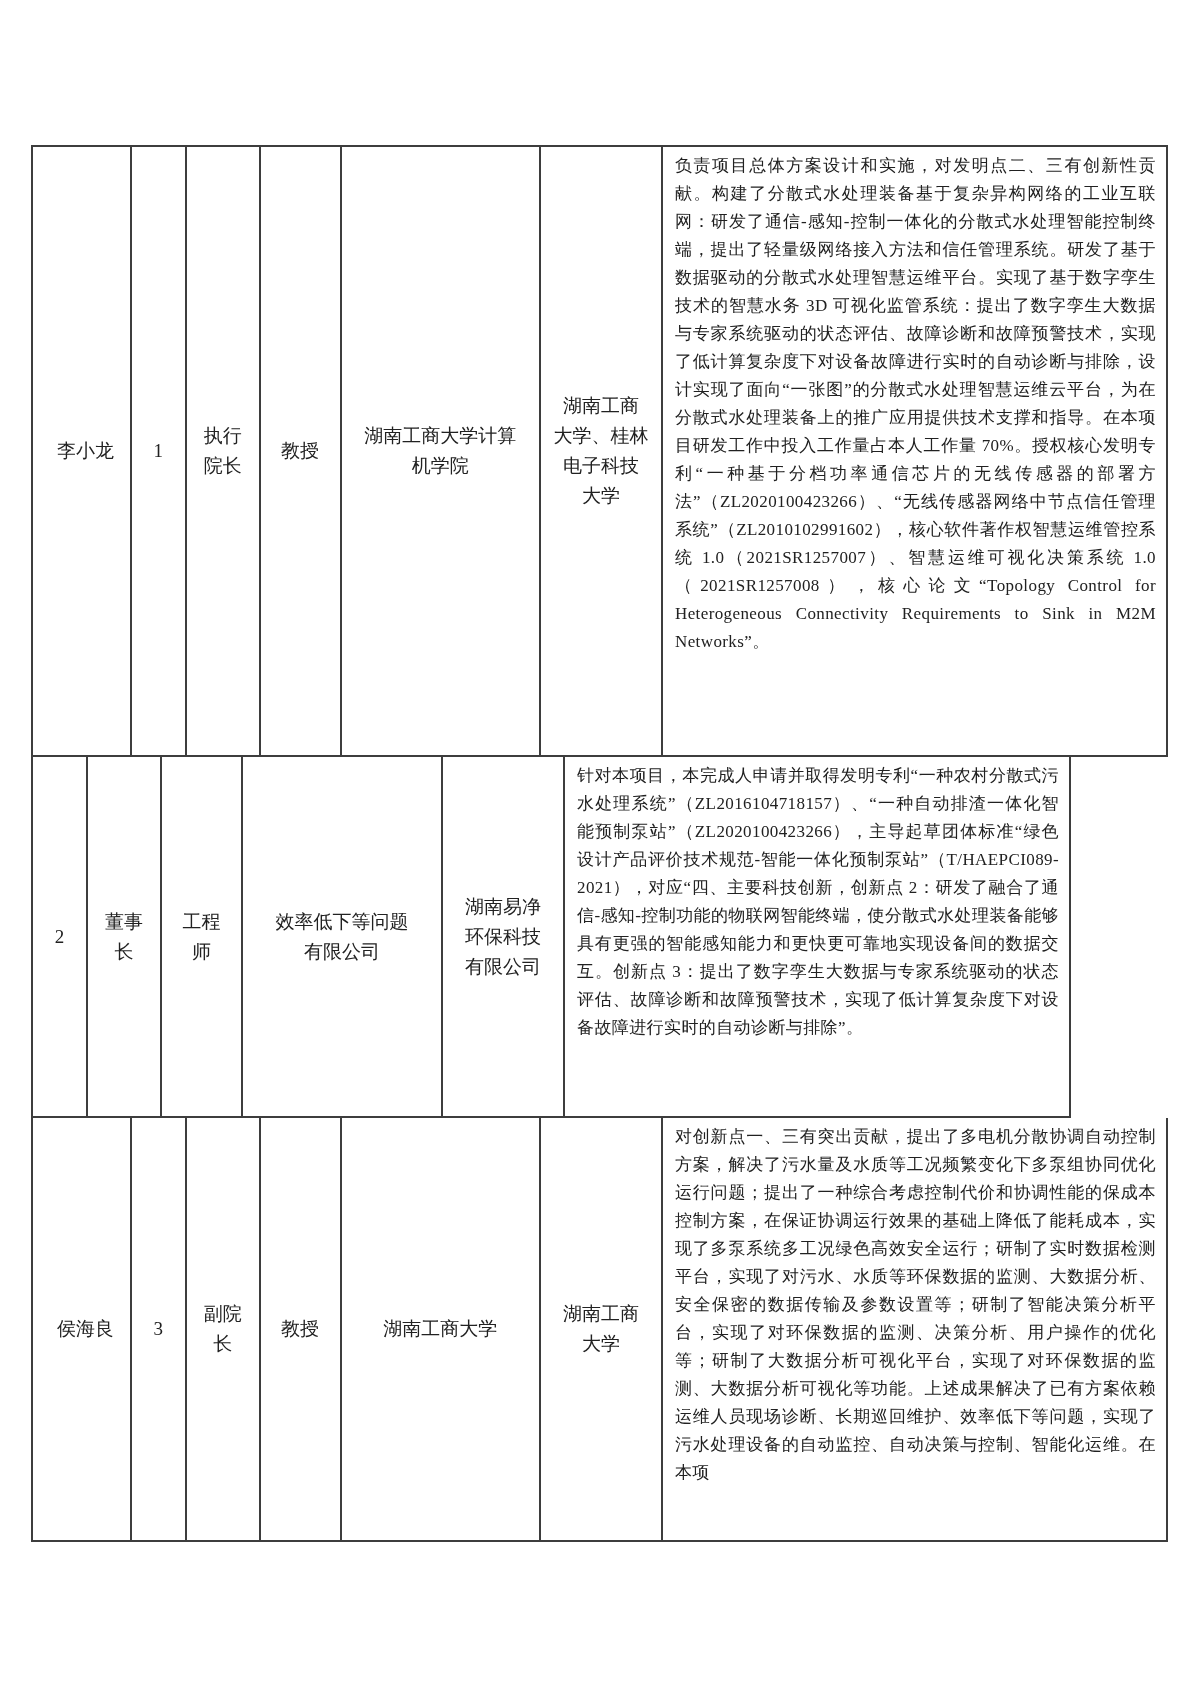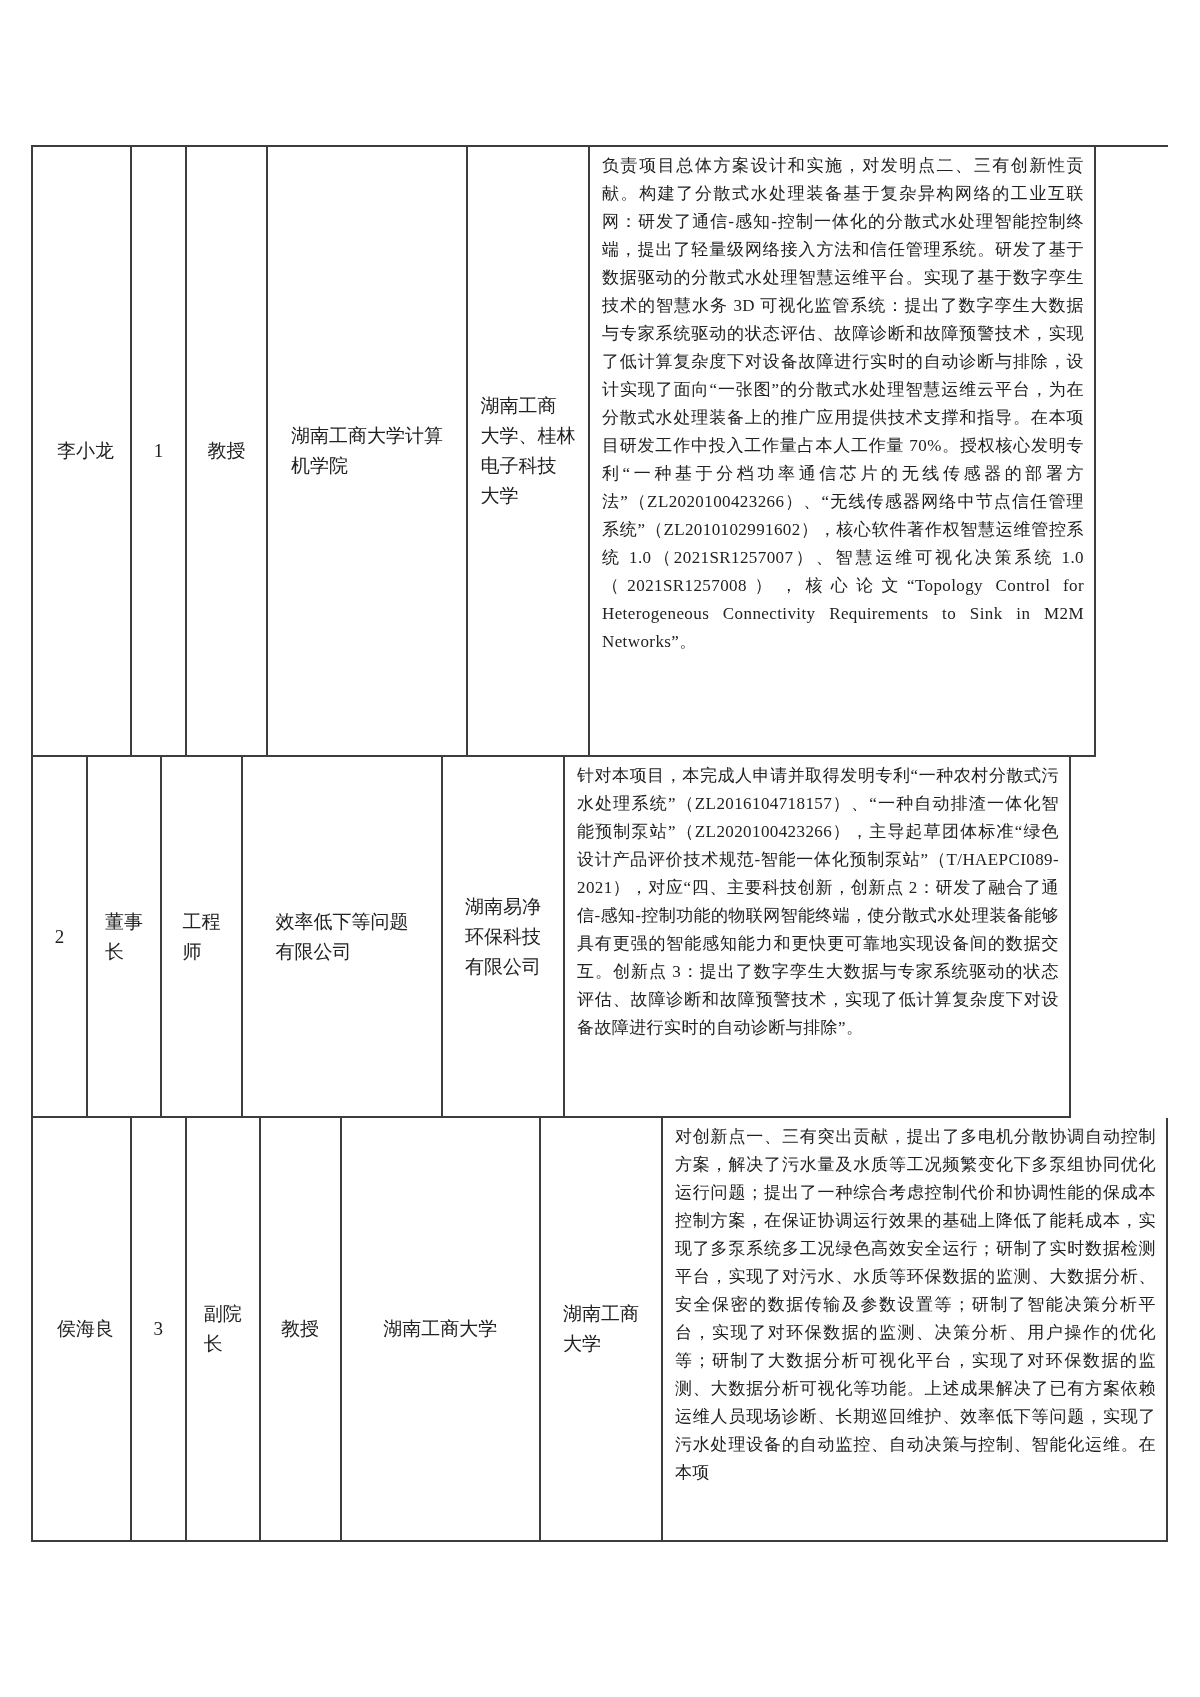--- a/index.html
+++ b/index.html
@@ -34,21 +34,21 @@
   .r1 { height: 610px; }
   .r2 { height: 361px; }
   .r3 { height: 424px; }
   .cell {
     box-sizing: border-box;
     border-right: 2px solid #3d3d3d;
     border-bottom: 2px solid #3d3d3d;
     display: flex;
     align-items: center;
     justify-content: center;
-    text-align: left;
+    text-align: center;
     font-size: 19px;
     line-height: 30px;
     white-space: pre-line;
     overflow: hidden;
   }
   .c-name  { width: 99px; padding-left: 8px; }
   .c-order { width: 55px; }
   .c-pos   { width: 74px;  padding: 0 10px; }
   .c-title { width: 81px;  padding: 12px 14px; }
   .c-work  { width: 200px; padding: 1px 15px; }
@@ -66,20 +66,22 @@
 </style>
 </head>
 <body>
 
 <div class="page">
   <div class="ctable">
 
     <div class="trow r1">
       <div class="cell c-name">李小龙</div>
       <div class="cell c-order">1</div>
+      <div class="cell c-pos">执行
+院长</div>
       <div class="cell c-title">教授</div>
       <div class="cell c-work">湖南工商大学计算
 机学院</div>
       <div class="cell c-unit">湖南工商
 大学、桂林
 电子科技
 大学</div>
       <div class="cell c-contrib">负责项目总体方案设计和实施，对发明点二、三有创新性贡献。构建了分散式水处理装备基于复杂异构网络的工业互联网：研发了通信-感知-控制一体化的分散式水处理智能控制终端，提出了轻量级网络接入方法和信任管理系统。研发了基于数据驱动的分散式水处理智慧运维平台。实现了基于数字孪生技术的智慧水务 3D 可视化监管系统：提出了数字孪生大数据与专家系统驱动的状态评估、故障诊断和故障预警技术，实现了低计算复杂度下对设备故障进行实时的自动诊断与排除，设计实现了面向“一张图”的分散式水处理智慧运维云平台，为在分散式水处理装备上的推广应用提供技术支撑和指导。在本项目研发工作中投入工作量占本人工作量 70%。授权核心发明专利“一种基于分档功率通信芯片的无线传感器的部署方法”（ZL2020100423266）、“无线传感器网络中节点信任管理系统”（ZL2010102991602），核心软件著作权智慧运维管控系统 1.0（2021SR1257007）、智慧运维可视化决策系统 1.0（2021SR1257008），核心论文“Topology Control for Heterogeneous Connectivity Requirements to Sink in M2M Networks”。</div>
     </div>
 

